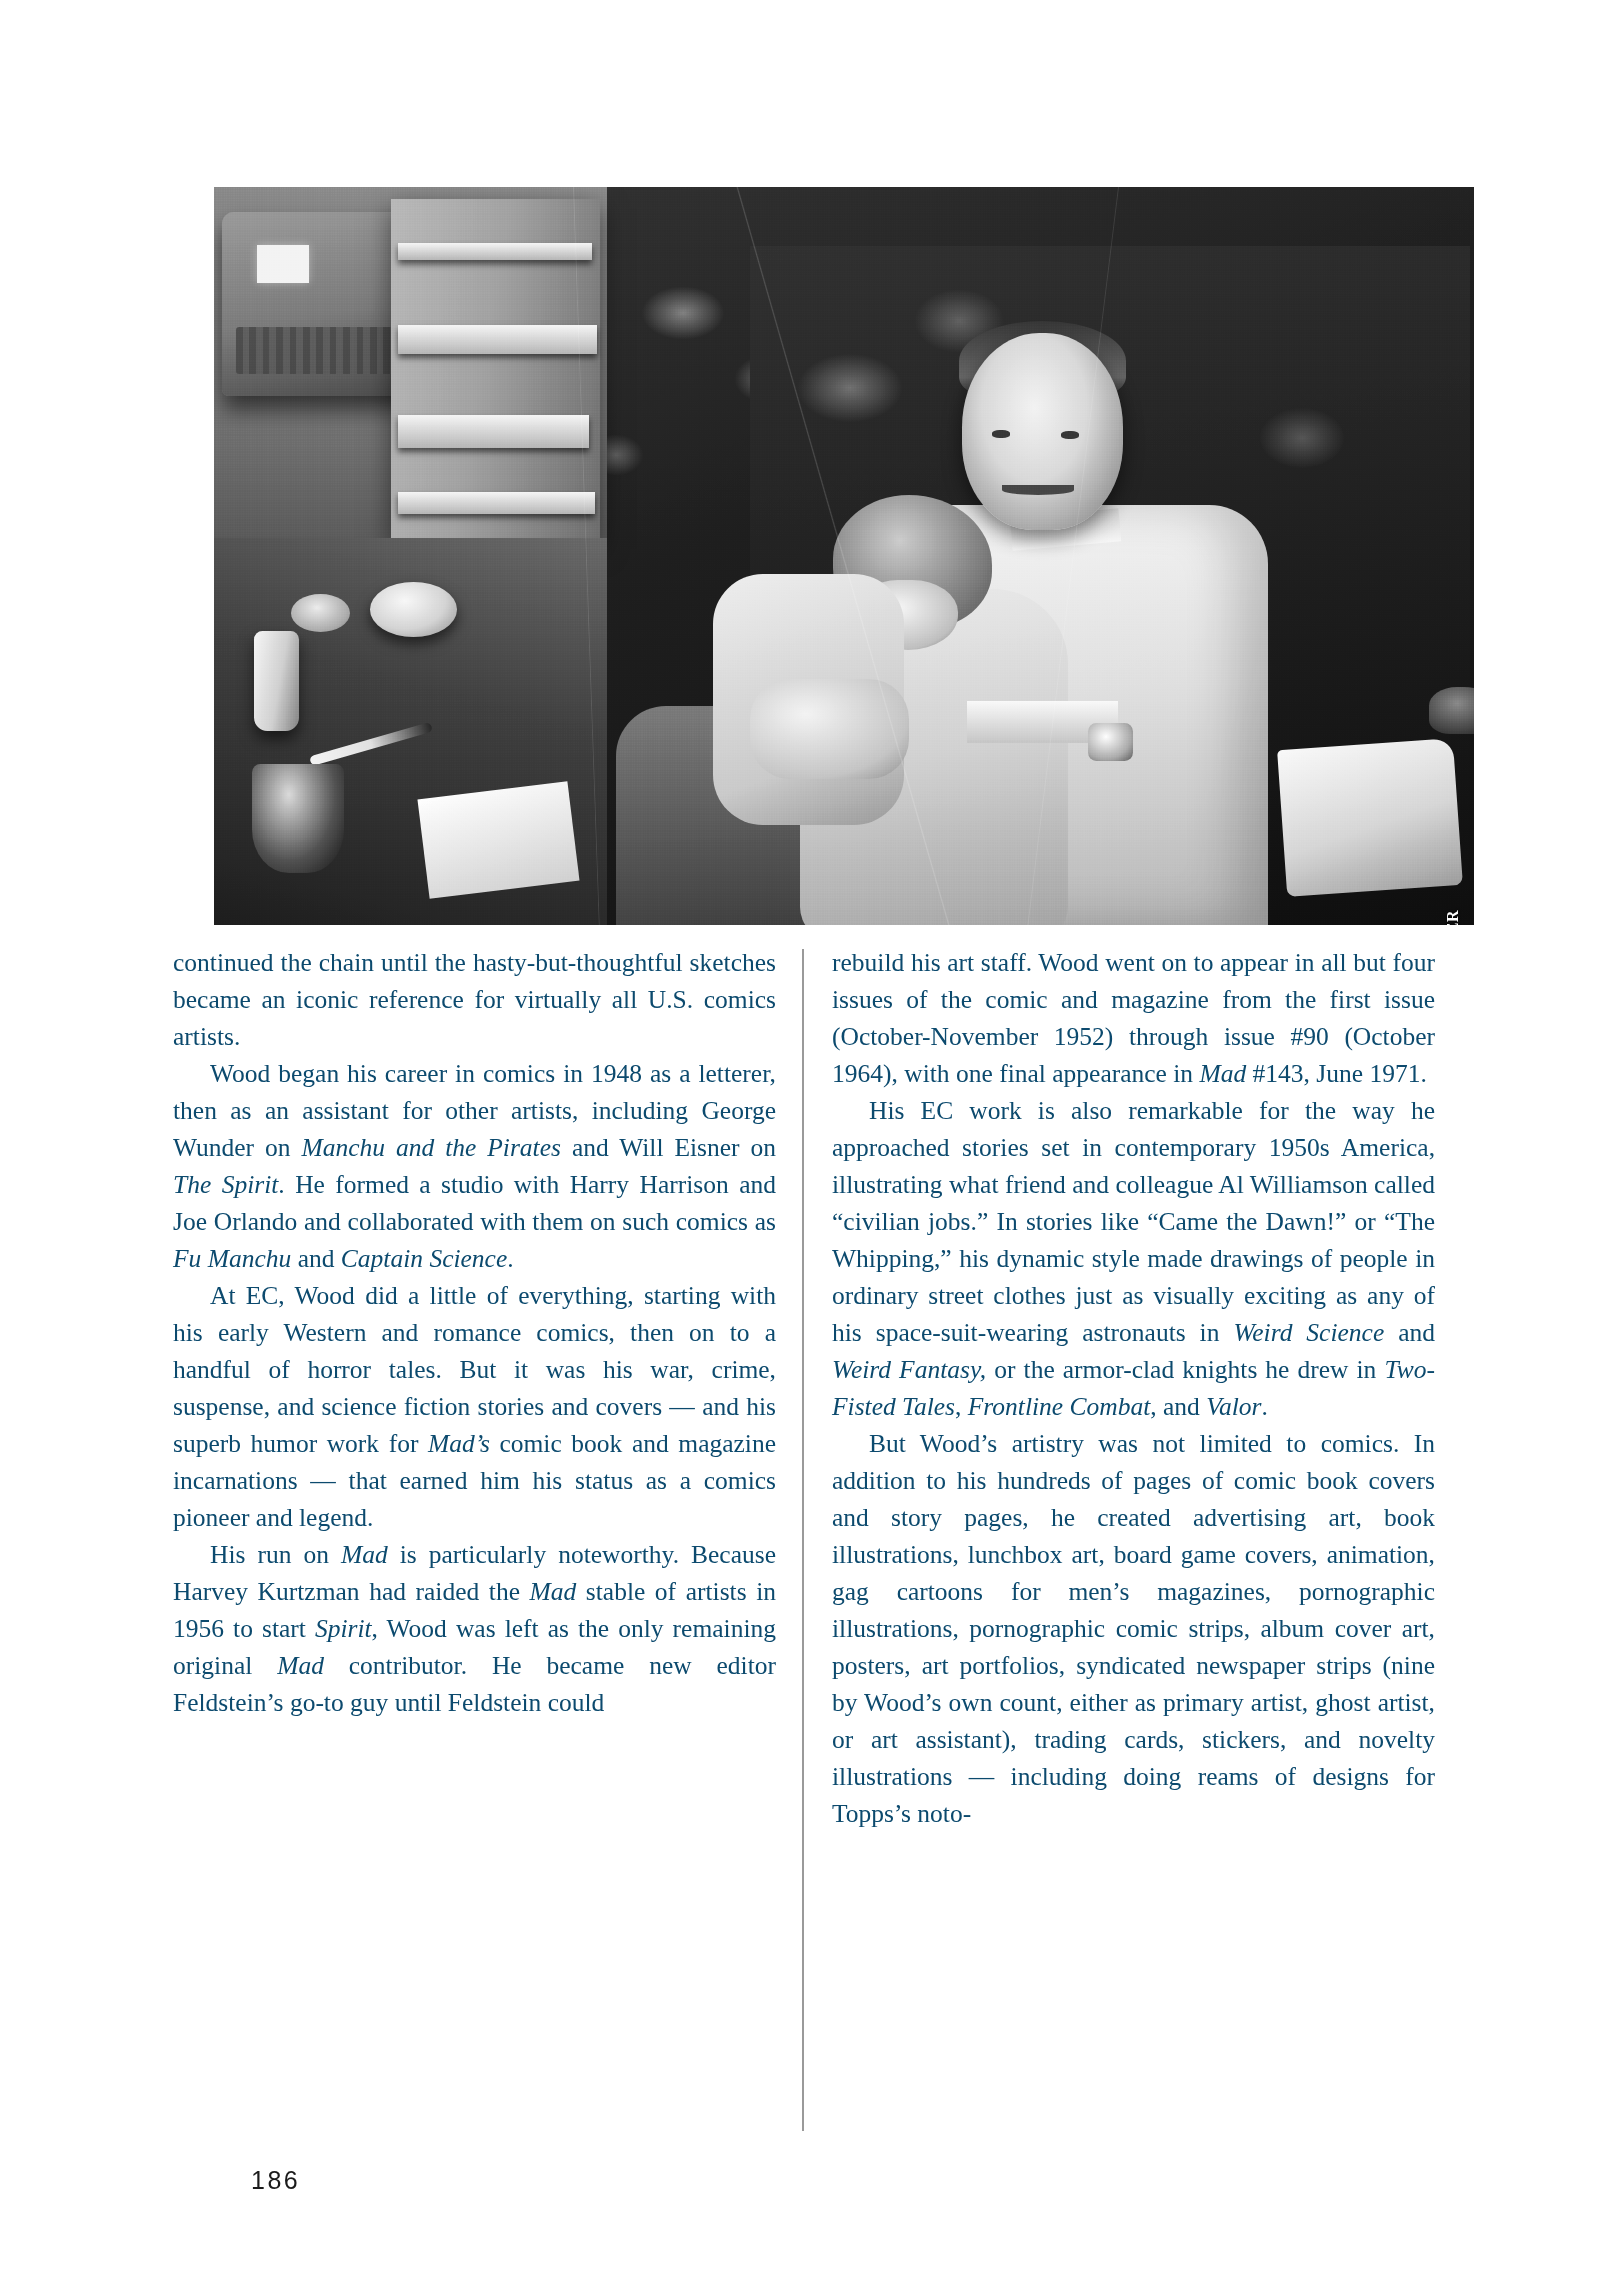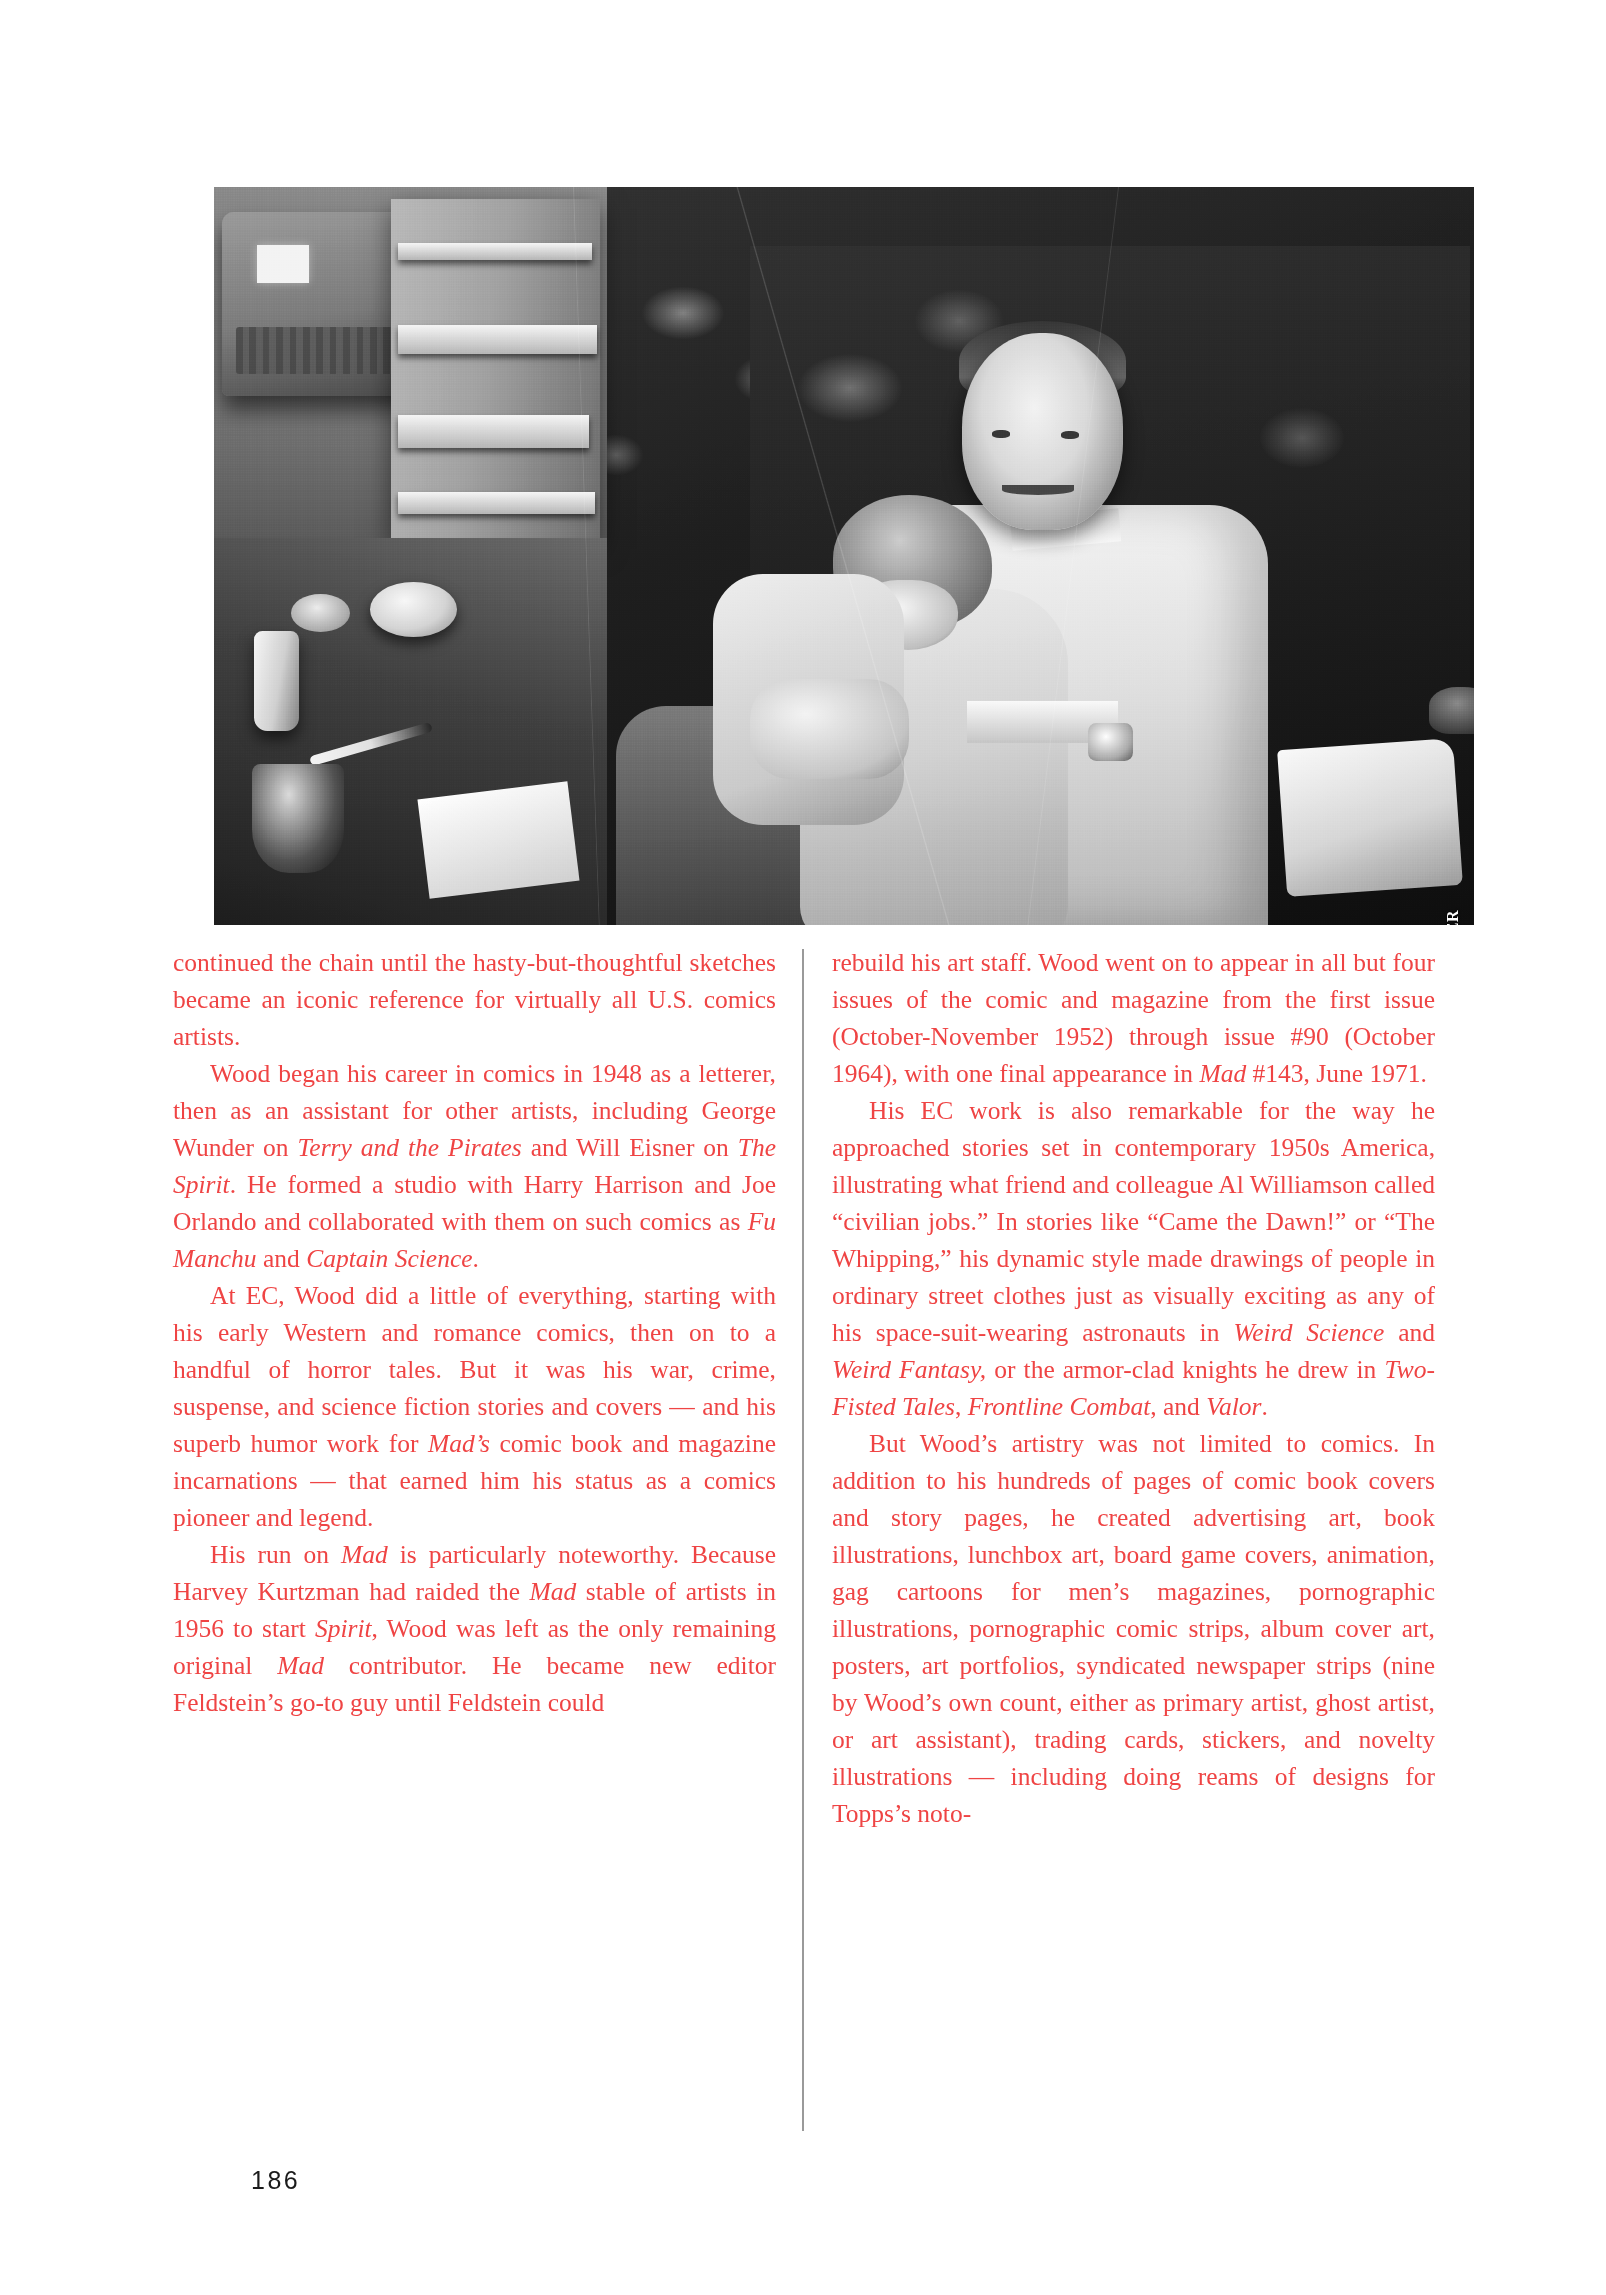--- a/index.html
+++ b/index.html
@@ -331,21 +331,21 @@
     display: flex;
     gap: 0;
   }
   .text-column {
     width: 603px;
     font-size: 25.5px;
     line-height: 37px;
     text-align: justify;
     text-justify: inter-word;
     hyphens: none;
-    color: #ef4444;
+    color: #0c4a6e;
   }
   .text-column.left  { margin-right: 56px; }
   .text-column.right { margin-left:  0px;  }
 
   .text-column p { margin: 0; }
   .text-column p.indent { text-indent: 37px; }
   .text-column p em { font-style: italic; }
 
   #column-rule {
     position: absolute;
@@ -415,21 +415,21 @@
   </div>
 
   <figcaption id="photo-credit">PHOTO BY E.B. BOATNER</figcaption>
 </figure>
 
 <div id="column-rule"></div>
 
 <div id="columns">
   <div class="text-column left" id="left-column">
       <p>continued the chain until the hasty-but-thoughtful sketches became an iconic reference for virtually all U.S. comics artists.</p>
-      <p class="indent">Wood began his career in comics in 1948 as a letterer, then as an assistant for other artists, including George Wunder on <em>Terry and the Pirates</em> and Will Eisner on <em>The Spirit</em>. He formed a studio with Harry Harrison and Joe Orlando and collaborated with them on such comics as <em>Fu Manchu</em> and <em>Captain Science</em>.</p>
+      <p class="indent">Wood began his career in comics in 1948 as a letterer, then as an assistant for other artists, including George Wunder on <em>Manchu and the Pirates</em> and Will Eisner on <em>The Spirit</em>. He formed a studio with Harry Harrison and Joe Orlando and collaborated with them on such comics as <em>Fu Manchu</em> and <em>Captain Science</em>.</p>
       <p class="indent">At EC, Wood did a little of everything, starting with his early Western and romance comics, then on to a handful of horror tales. But it was his war, crime, suspense, and science fiction stories and covers — and his superb humor work for <em>Mad’s</em> comic book and magazine incarnations — that earned him his status as a comics pioneer and legend.</p>
       <p class="indent">His run on <em>Mad</em> is particularly noteworthy. Because Harvey Kurtzman had raided the <em>Mad</em> stable of artists in 1956 to start <em>Spirit</em>, Wood was left as the only remaining original <em>Mad</em> contributor. He became new editor Feldstein’s go-to guy until Feldstein could</p>
     </div>
   <div class="text-column right" id="right-column">
       <p>rebuild his art staff. Wood went on to appear in all but four issues of the comic and magazine from the first issue (October-November 1952) through issue #90 (October 1964), with one final appearance in <em>Mad</em> #143, June 1971.</p>
       <p class="indent">His EC work is also remarkable for the way he approached stories set in contemporary 1950s America, illustrating what friend and colleague Al Williamson called “civilian jobs.” In stories like “Came the Dawn!” or “The Whipping,” his dynamic style made drawings of people in ordinary street clothes just as visually exciting as any of his space-suit-wearing astronauts in <em>Weird Science</em> and <em>Weird Fantasy,</em> or the armor-clad knights he drew in <em>Two-Fisted Tales</em>, <em>Frontline Combat</em>, and <em>Valor</em>.</p>
       <p class="indent">But Wood’s artistry was not limited to comics. In addition to his hundreds of pages of comic book covers and story pages, he created advertising art, book illustrations, lunchbox art, board game covers, animation, gag cartoons for men’s magazines, pornographic illustrations, pornographic comic strips, album cover art, posters, art portfolios, syndicated newspaper strips (nine by Wood’s own count, either as primary artist, ghost artist, or art assistant), trading cards, stickers, and novelty illustrations — including doing reams of designs for Topps’s noto-</p>
     </div>
 </div>
 

